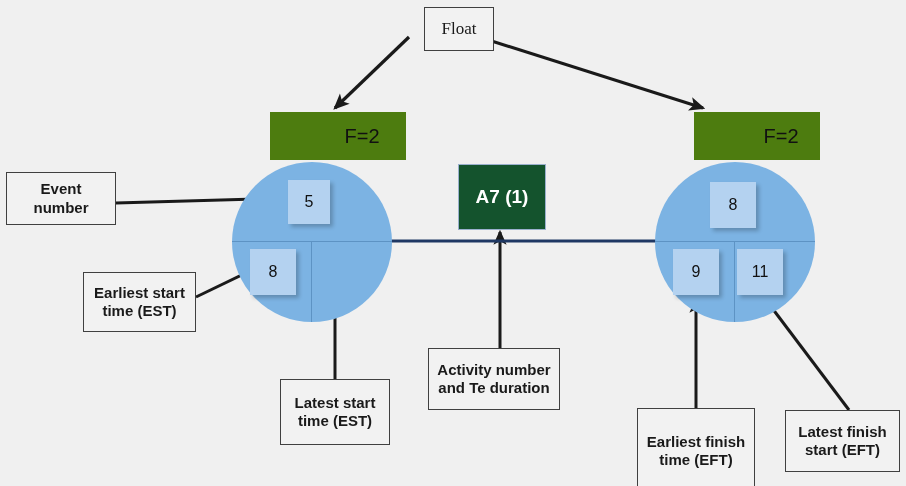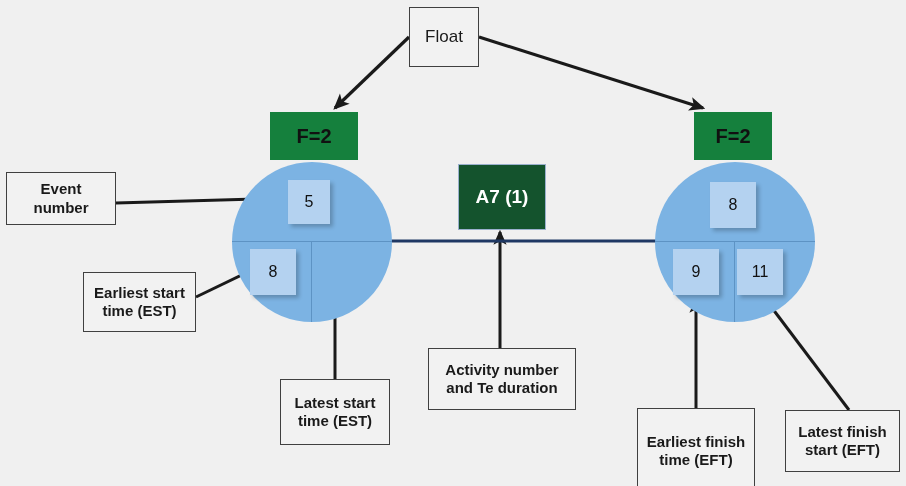--- a/index.html
+++ b/index.html
@@ -51,27 +51,28 @@
     box-shadow: 3px 3px 4px rgba(0,0,0,0.22);
     display: flex;
     align-items: center;
     justify-content: center;
     font-size: 16px;
     color: #111111;
     font-family: "Liberation Sans", sans-serif;
   }
   .float-label {
     position: absolute;
-    background: #15803d;
+    background: #4d7c0f;
     display: flex;
     align-items: center;
     justify-content: center;
     font-size: 20px;
-    font-weight: bold;
+    font-weight: normal;
     color: #111111;
+    padding-left: 48px;
   }
   .callout-box {
     position: absolute;
     background: #f2f2f2;
     border: 1.6px solid #404040;
     display: flex;
     align-items: center;
     justify-content: center;
     text-align: center;
     font-size: 15px;
@@ -121,21 +122,21 @@
 
     <line x1="500" y1="348" x2="500" y2="232" stroke="#1a1a1a" stroke-width="3" marker-end="url(#arrow-black)"></line>
 
     <line x1="696" y1="408" x2="696" y2="300" stroke="#1a1a1a" stroke-width="3" marker-end="url(#arrow-black)"></line>
 
     <line x1="849" y1="410" x2="763" y2="296" stroke="#1a1a1a" stroke-width="3" marker-end="url(#arrow-black)"></line>
 
     <line x1="322" y1="241" x2="672" y2="241" stroke="#1f3864" stroke-width="3" marker-end="url(#arrow-navy)"></line>
   </svg>
 
-  <div class="callout-box" style="left:409px; top:7px; width:70px; height:60px; font-size:17px; font-weight:normal;">
+  <div class="callout-box" style="left:424px; top:7px; width:70px; height:44px; font-size:17px; font-weight:normal;font-family:Liberation Serif, serif;">
     <span>Float</span>
   </div>
 
   <div class="float-label" style="left:270px; top:112px; width:88px; height:48px;">
     <span>F=2</span>
   </div>
 
   <div class="node-circle" style="left:232px; top:162px; width:160px; height:160px;">
     <div class="circle-hdiv" style="top:79px;"></div>
     <div class="circle-vdiv" style="left:79px; top:79px; height:81px;"></div>
@@ -176,21 +177,21 @@
   </div>
 
   <div class="callout-box" style="left:83px; top:272px; width:113px; height:60px;">
     <span>Earliest start time (EST)</span>
   </div>
 
   <div class="callout-box" style="left:280px; top:379px; width:110px; height:66px;">
     <span>Latest start time (EST)</span>
   </div>
 
-  <div class="callout-box" style="left:428px; top:348px; width:148px; height:62px;">
+  <div class="callout-box" style="left:428px; top:348px; width:132px; height:62px;">
     <span>Activity number and Te duration</span>
   </div>
 
   <div class="callout-box" style="left:637px; top:408px; width:118px; height:86px;">
     <span>Earliest finish time (EFT)</span>
   </div>
 
   <div class="callout-box" style="left:785px; top:410px; width:115px; height:62px;">
     <span>Latest finish start (EFT)</span>
   </div>

